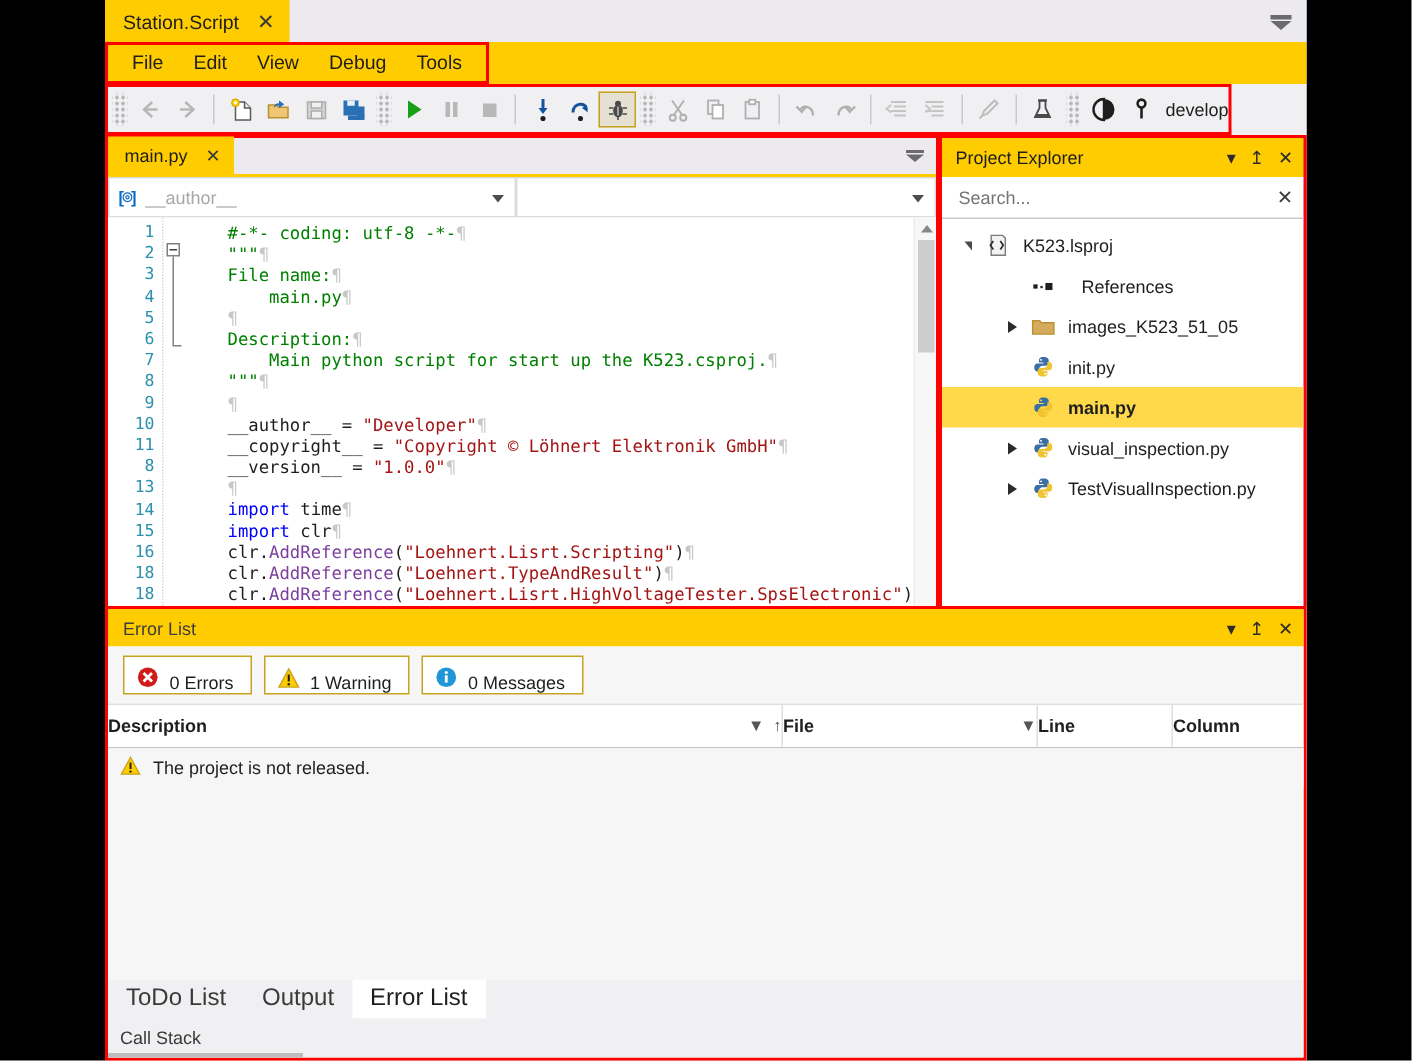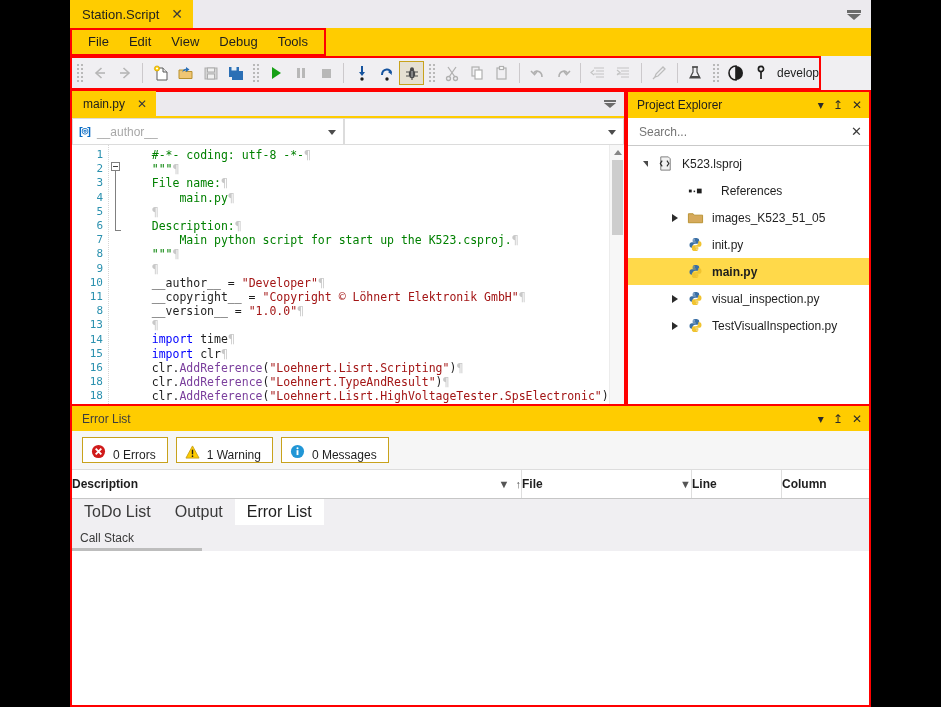--- a/index.html
+++ b/index.html
@@ -681,20 +681,32 @@
         <span class="filter">▼</span>
       </div>
       <div class="el-col" style="width:90px">
         <span>Line</span>
       </div>
       <div class="el-col" style="width:87px;border-right:0">
         <span>Column</span>
       </div>
     </div>
 
+    <div class="el-rows">
+      <div class="el-row">
+        <span>
+          <svg width="14" height="13" viewBox="0 0 16 15">
+              <path d="M8 1 L15 14 H1 z" fill="#ffcc00" stroke="#c8a21c"></path>
+              <path d="M8 5 V10" stroke="#1e1e1e" stroke-width="1.5"></path>
+              <circle cx="8" cy="12" r="0.9" fill="#1e1e1e"></circle>
+            </svg>
+        </span>
+        <span>The project is not released.</span>
+      </div>
+    </div>
 
     <div class="el-tabs">
       <div class="el-tab">ToDo List</div>
       <div class="el-tab">Output</div>
       <div class="el-tab active">Error List</div>
     </div>
 
     <div class="callstack-bar">
       <span>Call Stack</span>
       <span class="callstack-underline"></span>

